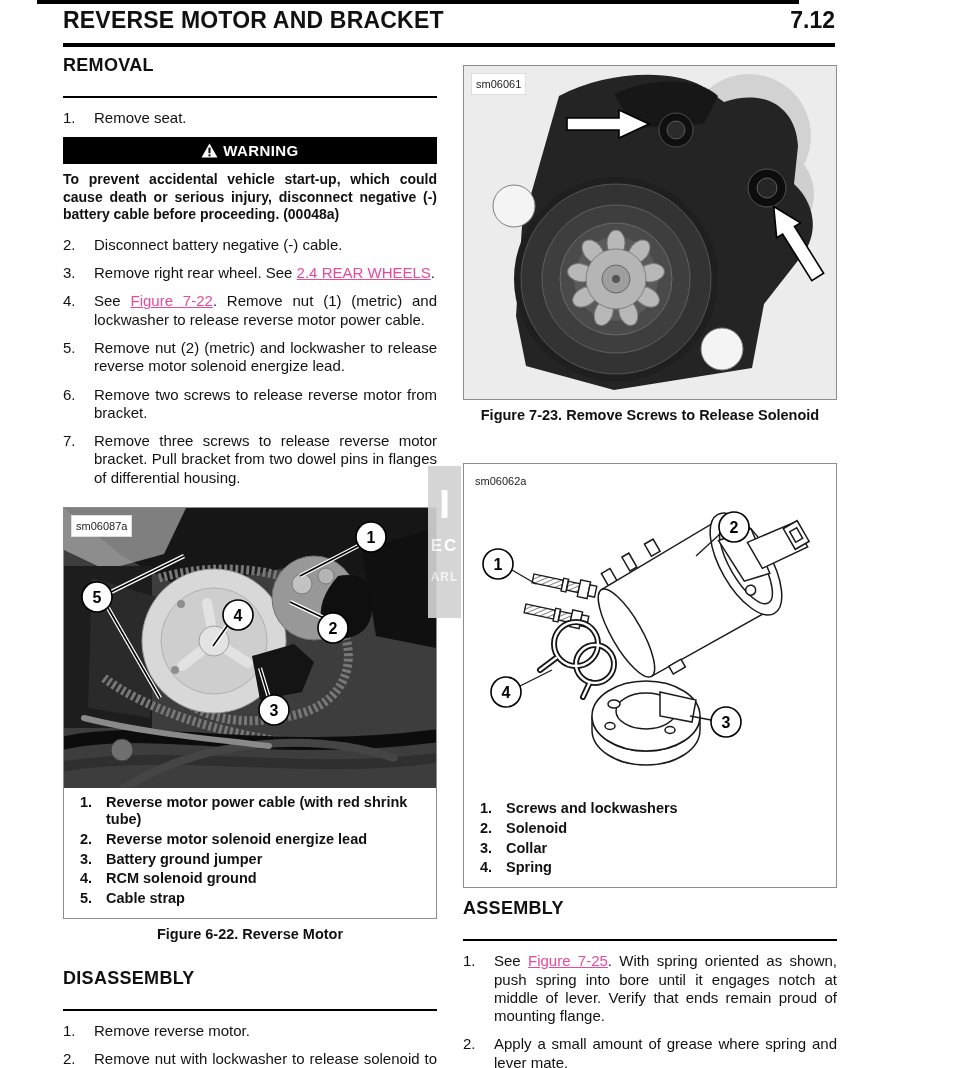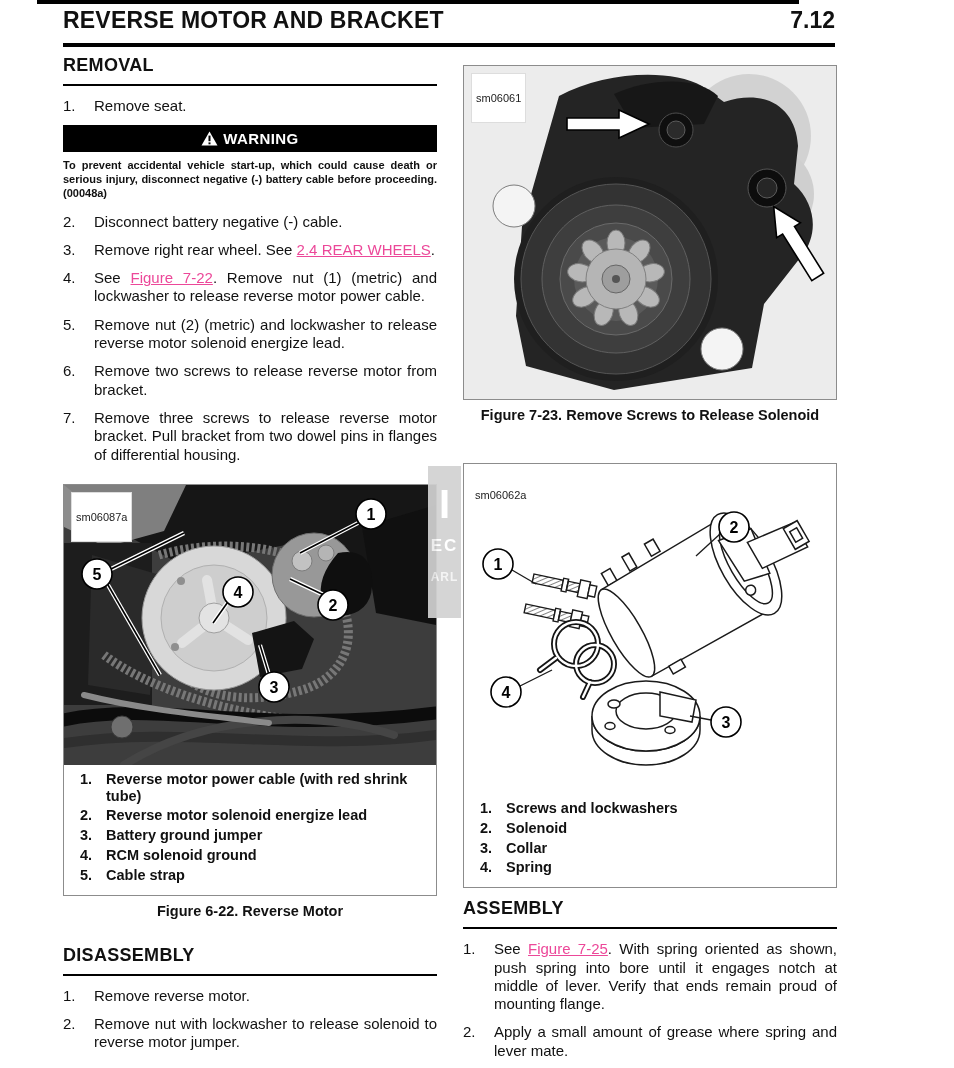--- a/index.html
+++ b/index.html
@@ -16,47 +16,47 @@
     border-bottom:4px solid #000; padding-bottom:9px;
   }
   .header .title { font-size:23px; font-weight:bold; letter-spacing:.2px; }
   .header .pagenum { font-size:23px; font-weight:bold; }
 
   .columns { position:absolute; left:63px; top:55px; width:774px; display:flex; gap:26px; }
   .col { width:374px; }
 
   h2.section {
     font-size:18px; font-weight:bold; letter-spacing:.3px;
-    border-bottom:2px solid #000; padding-bottom:8px; margin-bottom:11px;
+    border-bottom:2px solid #000; padding-bottom:20px; margin-bottom:11px;
   }
   .col-right h2.section { margin-top:10px; }
 
   ol.steps { list-style:none; }
   .step { display:flex; margin-bottom:10px; font-size:15px; line-height:1.22; }
   .step .num { width:31px; flex:0 0 31px; }
   .step .body { flex:1; display:block; text-align:justify; }
   a.xref { color:#ec4899; text-decoration:underline; }
   a.xref:empty { display:none; }
 
   .warning-bar {
     margin:7px 0 7px 0; height:27px; background:#000; color:#fff;
     display:flex; align-items:center; justify-content:center; gap:5px;
     font-size:15px; font-weight:bold; letter-spacing:.4px;text-align:right;
   }
   .warning-para {
-    font-size:11px; font-weight:bold; line-height:1.25;
+    font-size:14px; font-weight:bold; line-height:1.25;
     text-align:justify; margin-bottom:12px;
   }
 
   .figure { margin-top:20px; }
   .fig-box { border:1px solid #8c8c8c; background:#fff; position:relative; }
   .fig-box svg { display:block; }
   .photo-label {
     position:absolute; left:7px; top:7px; background:#fff; color:#222;
-    font-size:11px; padding:18px 4px; border:1px solid #ddd;
+    font-size:11px; padding:4px 4px; border:1px solid #ddd;
   }
   .photo-label.plain { border:none; background:transparent; }
   .fig-legend { padding:6px 10px 8px 16px; }
   .legend-row { display:flex; font-size:14.5px; font-weight:bold; line-height:1.16; margin-bottom:3px; }
   .legend-row .lnum { width:26px; flex:0 0 26px; }
   .legend-row .ltext { flex:1; }
   .fig-caption { text-align:center; font-size:14.5px; font-weight:bold; margin-top:7px; }
 
   .fig23 { margin-top:10px; }
   .fig24 { margin-top:40px; }

